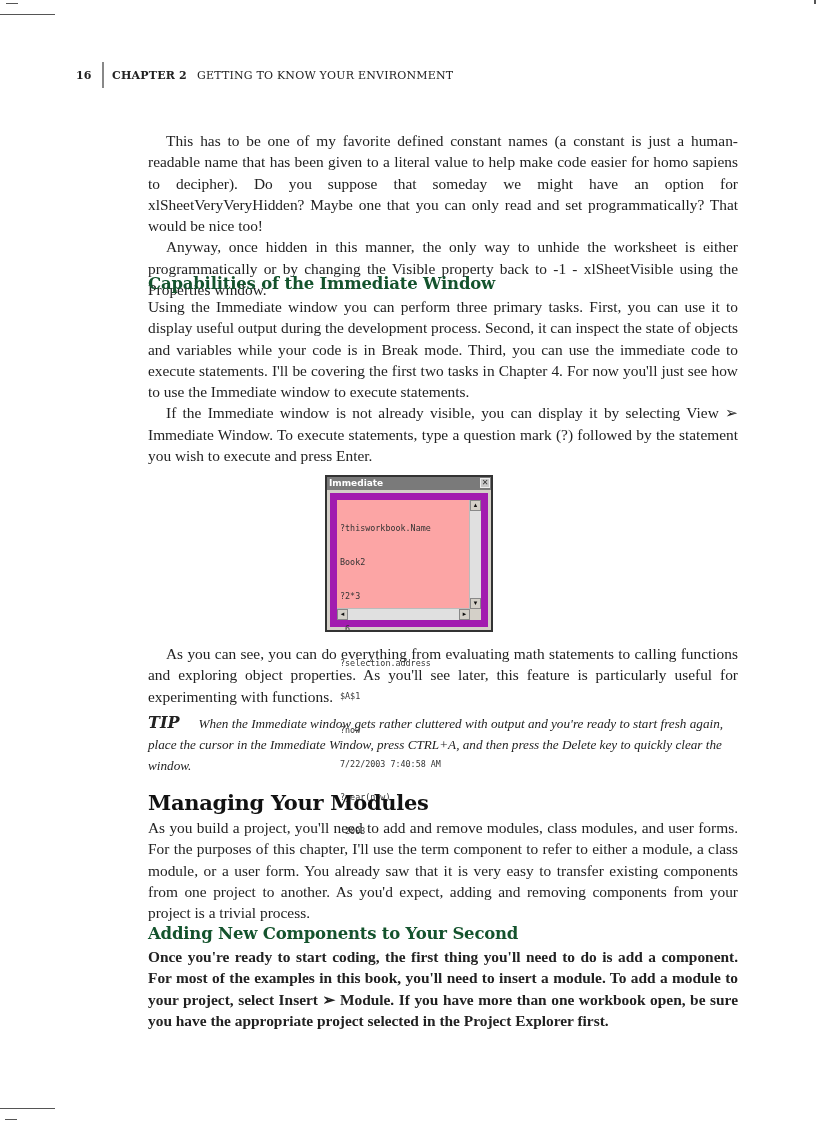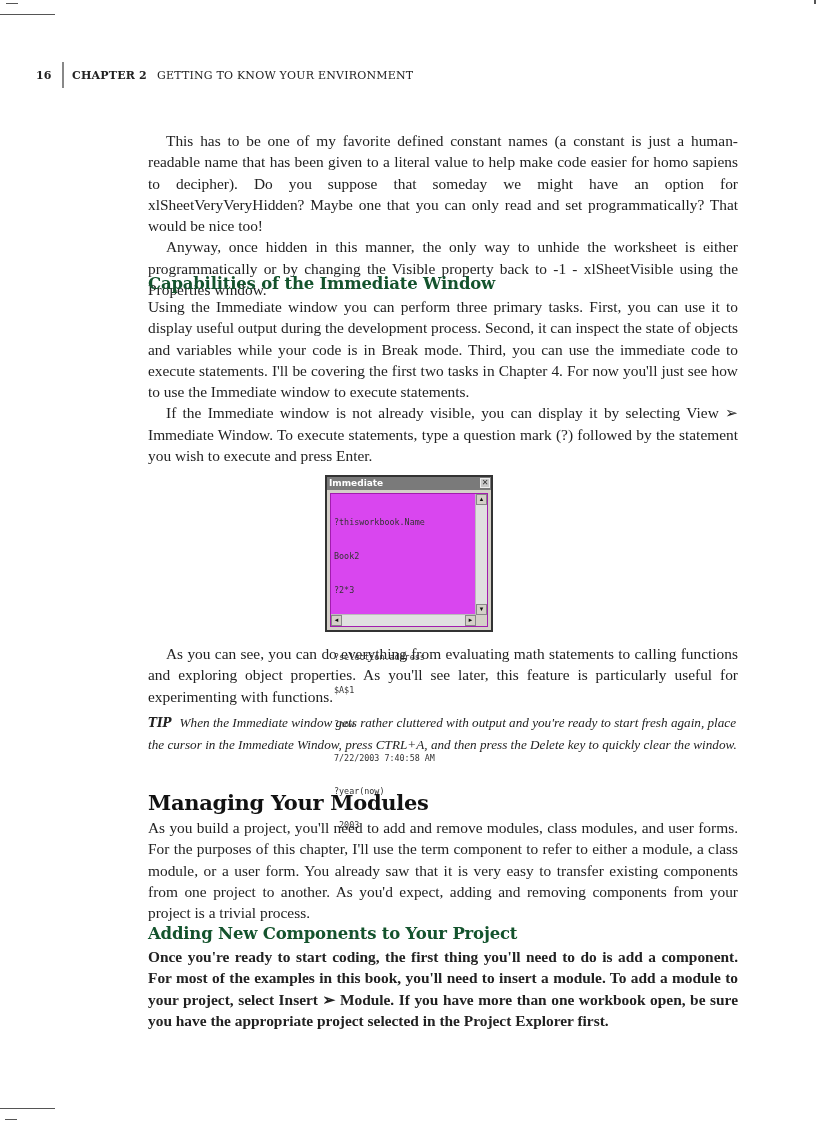--- a/index.html
+++ b/index.html
@@ -6,21 +6,21 @@
     body {
       width: 816px; height: 1123px; position: relative; overflow: hidden;
       font-family: "Liberation Serif", serif; color: #1e1e1e;
     }
     .crop-mark { position: absolute; background: #555; }
     .running-head {
       position: absolute; left: 36px; top: 62px; height: 26px;
       display: flex; align-items: center;
       font-family: "DejaVu Serif", serif; font-size: 11px; color: #222;
     }
-    .running-head .pnum { font-weight: bold; width: 26px; }
+    .running-head .pnum { font-weight: bold; width: 26px; margin-left: 40px; }
     .running-head .bar { width: 2px; height: 26px; background: #888; margin-right: 8px; }
     .running-head .chap { font-weight: bold; margin-right: 10px; letter-spacing: 0.2px; }
     .running-head .ctitle { letter-spacing: 0.2px; }
 
     .content { position: absolute; left: 148px; width: 590px; }
     p.body {
       margin: 0; font-size: 15.4px; line-height: 21.3px; text-align: justify;
       font-family: "Liberation Serif", serif; color: #222;
     }
     p.indent { text-indent: 18px; }
@@ -29,39 +29,39 @@
       margin: 0; color: #14532d; letter-spacing: -0.2px;
     }
     h1.main {
       font-family: "DejaVu Serif", serif; font-weight: bold; font-size: 21px;
       margin: 0; color: #111; letter-spacing: -0.3px;
     }
     .tip {
       font-style: italic; font-size: 13.2px; line-height: 21px; color: #222;
       font-family: "Liberation Serif", serif;
     }
-    .tip .tip-label { font-style: italic; font-weight: bold; font-family: "DejaVu Serif", serif; font-size: 12px; margin-right: 8px; text-align: right; }
+    .tip .tip-label { font-style: italic; font-weight: bold; font-family: "DejaVu Serif", serif; font-size: 16px; margin-right: 19px; text-align: right; }
 
     
     .imm {
       position: absolute; left: 325px; top: 475px; width: 168px; height: 157px;
       background: #d4d0c8; border: 2px solid #333; box-sizing: border-box;
     }
     .imm-title {
       height: 13px; background: #7a7a7a; color: #fff; font-family: "DejaVu Sans", sans-serif;
       font-size: 9px; font-weight: bold; line-height: 13px; padding-left: 2px; position: relative;
     }
     .imm-close {
       position: absolute; right: 1px; top: 1px; width: 10px; height: 10px;
       background: #c8c8c8; border: 1px solid #eee; box-sizing: border-box;
       color: #333; font-size: 8px; line-height: 8px; text-align: center;
     }
     .imm-body {
       position: absolute; left: 3px; top: 16px; right: 3px; bottom: 3px;
-      background: #d946ef; border: 1px solid #a21caf;
+      background: #fca5a5; border: 7px solid #a21caf;
     }
     .imm-text {
       position: absolute; left: 3px; top: 1px; right: 13px;
       font-family: "DejaVu Sans Mono", monospace; font-size: 8.4px; line-height: 11.2px; color: #333;
       white-space: pre;
     }
     .vscroll {
       position: absolute; right: 0; top: 0; width: 11px; bottom: 11px; background: #e0e0e0;
       border-left: 1px solid #bbb;
     }
@@ -139,15 +139,15 @@
 <div class="content tip" style="top:712px;">
   <span class="tip-label">TIP</span><span>When the Immediate window gets rather cluttered with output and you're ready to start fresh again, place the cursor in the Immediate Window, press CTRL+A, and then press the Delete key to quickly clear the window.</span>
 </div>
 
 <div class="content" style="top:790px;">
   <h1 class="main">Managing Your Modules</h1>
   <p class="body" style="margin-top:2px;">As you build a project, you'll need to add and remove modules, class modules, and user forms. For the purposes of this chapter, I'll use the term component to refer to either a module, a class module, or a user form. You already saw that it is very easy to transfer existing components from one project to another. As you'd expect, adding and removing components from your project is a trivial process.</p>
 </div>
 
 <div class="content" style="top:924px;">
-  <h2 class="sub">Adding New Components to Your Project</h2>
+  <h2 class="sub">Adding New Components to Your Second</h2>
   <p class="body" style="margin-top:3px;font-weight:bold;">Once you're ready to start coding, the first thing you'll need to do is add a component. For most of the examples in this book, you'll need to insert a module. To add a module to your project, select Insert ➢ Module. If you have more than one workbook open, be sure you have the appropriate project selected in the Project Explorer first.</p>
 </div>
 
 </body></html>

